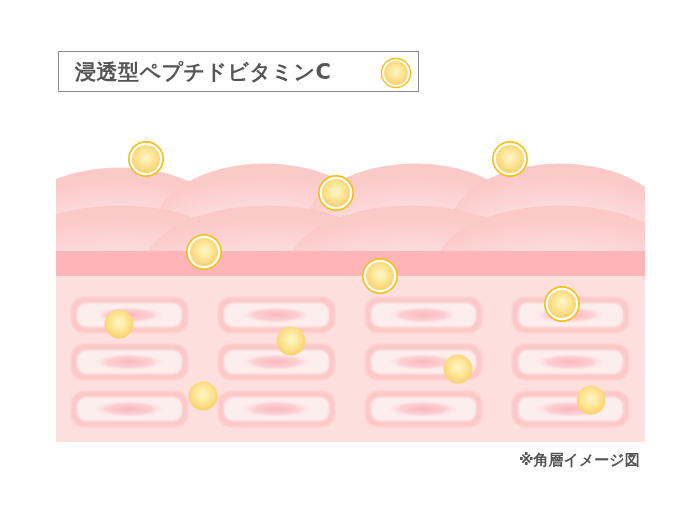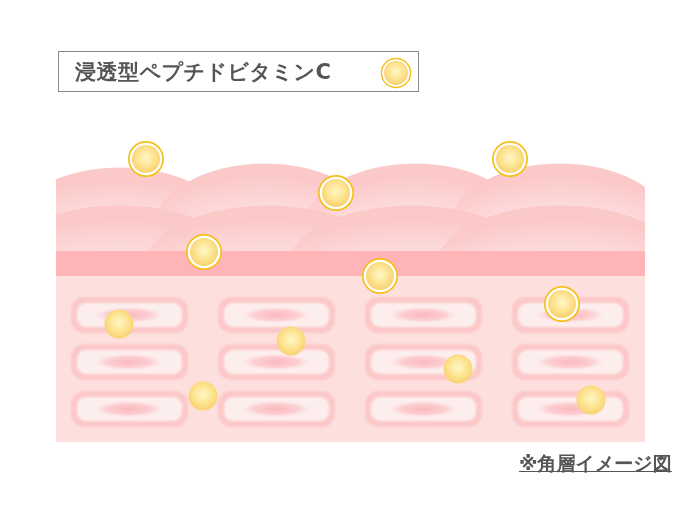--- a/index.html
+++ b/index.html
@@ -6,21 +6,21 @@
   body { width: 700px; height: 532px; position: relative; overflow: hidden; font-family: "DejaVu Sans", sans-serif; }
   .legend-box {
     position: absolute; left: 58px; top: 51px; width: 361px; height: 41px;
     border: 1.5px solid #8a8a8a; background: #fff; box-sizing: border-box;
   }
   .legend-text {
     position: absolute; left: 16px; top: 7px; font-size: 21px; font-weight: bold; color: #555555;
     letter-spacing: 0.5px; white-space: nowrap; line-height: 26px;
   }
   .caption {
-    position: absolute; left: 519px; top: 451px; font-size: 19px; font-weight: bold; color: #555555; white-space: nowrap; text-decoration: underline;
+    position: absolute; left: 519px; top: 451px; font-size: 15px; font-weight: bold; color: #555555; white-space: nowrap;
   }
   svg.diagram { position: absolute; left: 0; top: 0; }
 </style>
 </head>
 <body>
 
 <div class="legend-box">
   <span class="legend-text">浸透型ペプチドビタミンC</span>
 </div>
 

